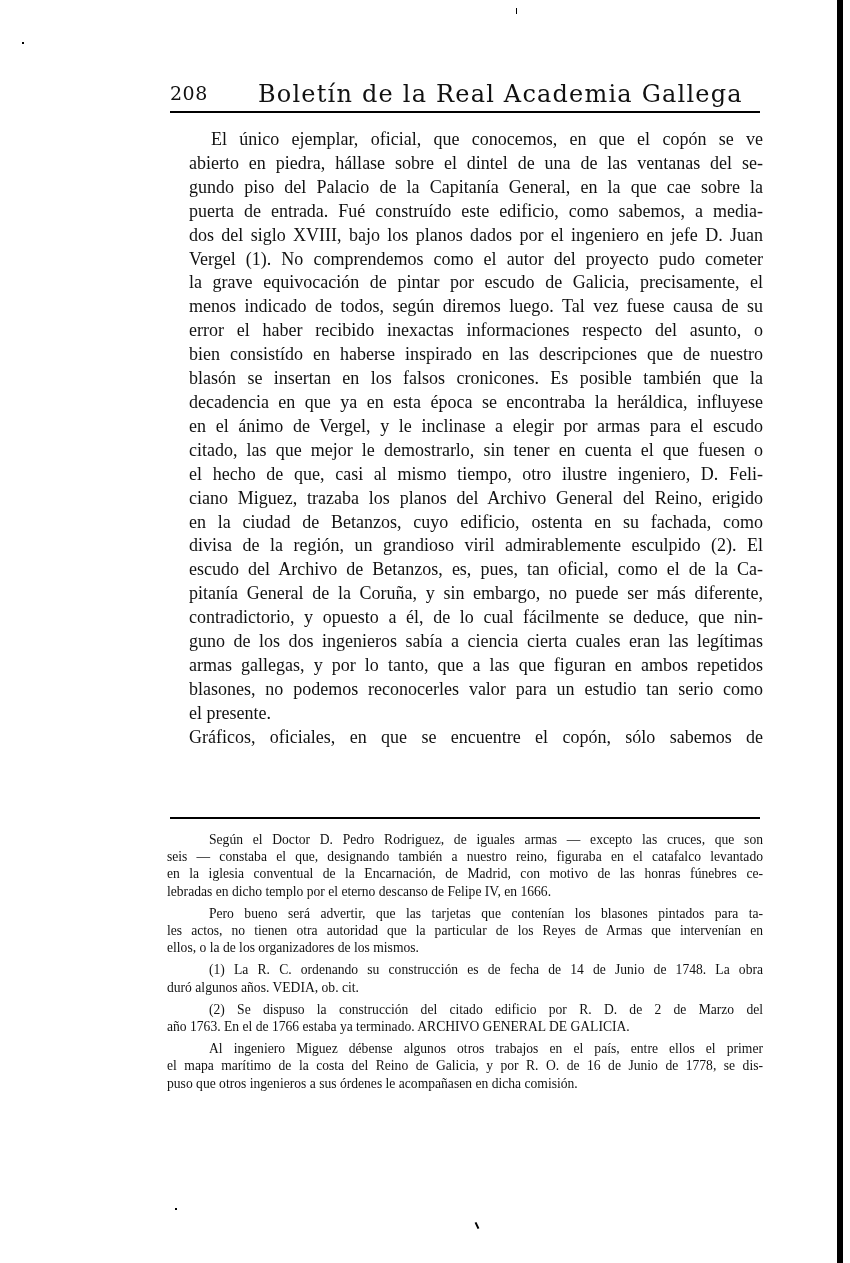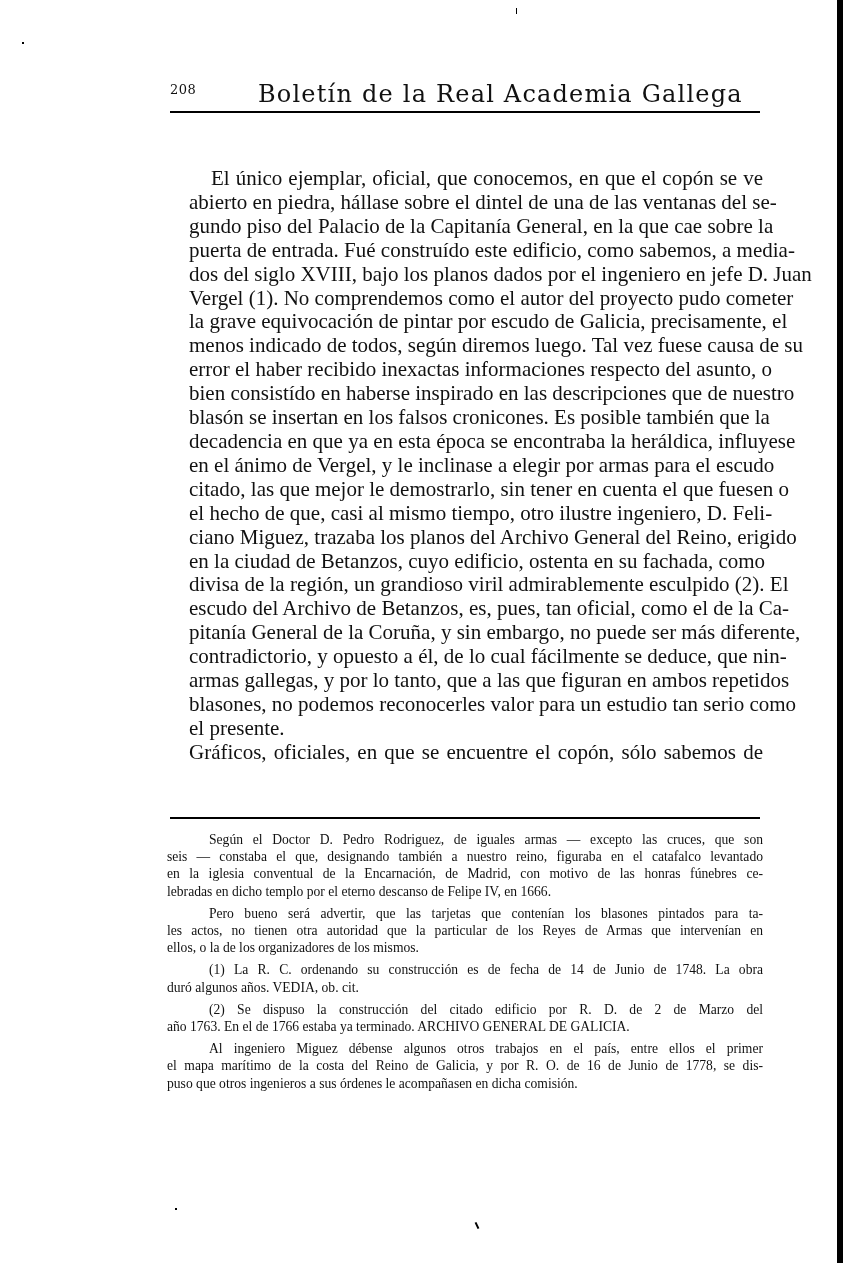--- a/index.html
+++ b/index.html
@@ -8,33 +8,33 @@
     overflow: hidden; color: #111;
   }
   .right-edge {
     position: absolute; left: 837px; top: 0; width: 6px; height: 1263px; background: #000;
   }
   .header {
     position: absolute; left: 170px; top: 80px; width: 590px; height: 30px;
     font-family: "DejaVu Serif", serif;
   }
   .page-num {
-    position: absolute; left: 0; top: 2px; font-size: 13px; letter-spacing: 0.5px;
+    position: absolute; left: 0; top: 2px; font-size: 19px; letter-spacing: 0.5px;
   }
   .running-title {
     position: absolute; left: 88px; top: 0; font-size: 24px; letter-spacing: 1.2px;
     font-family: "DejaVu Serif", serif; font-weight: normal;
   }
   .header-rule {
     position: absolute; left: 170px; top: 111px; width: 590px; height: 2px; background: #000;
   }
   .body-text {
     position: absolute; left: 167px; top: 128px; width: 596px;
-    font-family: "Liberation Serif", serif; font-size: 21px; line-height: 23.9px;
-    text-align: justify; hyphens: none; margin-top: 39px;
+    font-family: "Liberation Serif", serif; font-size: 18px; line-height: 23.9px;
+    text-align: justify; hyphens: none;
   }
   .body-text p { margin: 0; text-indent: 0; }
   .body-text p.indent { text-indent: 22px; }
   .body-text .ln { display: block; text-align: justify; text-align-last: justify; white-space: nowrap; }
   .body-text .ln.last { text-align-last: left; }
   .footnote-rule {
     position: absolute; left: 170px; top: 817px; width: 590px; height: 1.5px; background: #000;
   }
   .footnotes {
     position: absolute; left: 167px; top: 831px; width: 596px;
@@ -73,20 +73,21 @@
     <span class="ln">decadencia en que ya en esta época se encontraba la heráldica, influyese</span>
     <span class="ln">en el ánimo de Vergel, y le inclinase a elegir por armas para el escudo</span>
     <span class="ln">citado, las que mejor le demostrarlo, sin tener en cuenta el que fuesen o</span>
     <span class="ln">el hecho de que, casi al mismo tiempo, otro ilustre ingeniero, D. Feli-</span>
     <span class="ln">ciano Miguez, trazaba los planos del Archivo General del Reino, erigido</span>
     <span class="ln">en la ciudad de Betanzos, cuyo edificio, ostenta en su fachada, como</span>
     <span class="ln">divisa de la región, un grandioso viril admirablemente esculpido (2). El</span>
     <span class="ln">escudo del Archivo de Betanzos, es, pues, tan oficial, como el de la Ca-</span>
     <span class="ln">pitanía General de la Coruña, y sin embargo, no puede ser más diferente,</span>
     <span class="ln">contradictorio, y opuesto a él, de lo cual fácilmente se deduce, que nin-</span>
+    <span class="ln">guno de los dos ingenieros sabía a ciencia cierta cuales eran las legítimas</span>
     <span class="ln">armas gallegas, y por lo tanto, que a las que figuran en ambos repetidos</span>
     <span class="ln">blasones, no podemos reconocerles valor para un estudio tan serio como</span>
     <span class="ln last">el presente.</span>
   </p>
   <p>
     <span class="ln" style="padding-left:22px">Gráficos, oficiales, en que se encuentre el copón, sólo sabemos de</span>
   </p>
 </div>
 
 <div class="footnote-rule"></div>

